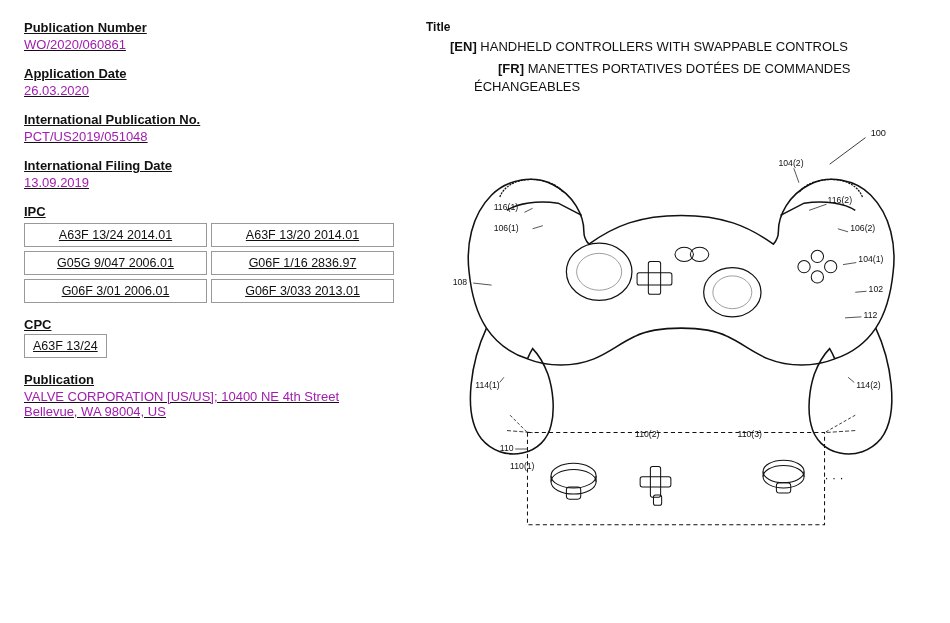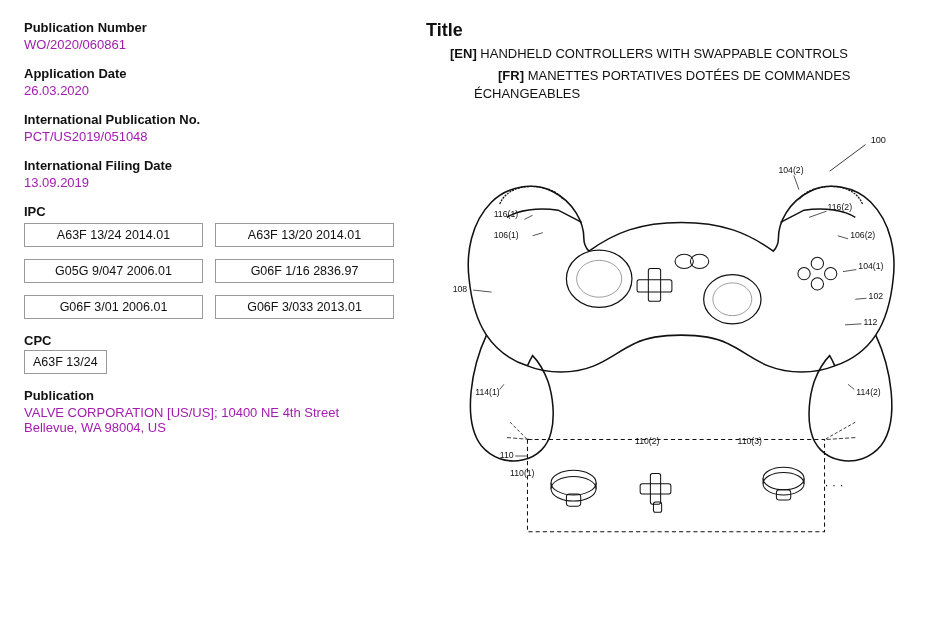--- a/index.html
+++ b/index.html
@@ -12,40 +12,41 @@
       min-height: 623px;
       padding: 20px 24px;
     }
     .layout {
       display: flex;
       gap: 32px;
     }
     .left-col {
       width: 370px;
       flex-shrink: 0;
+      text-decoration: underline;
     }
     .right-col {
       flex: 1;
     }
     .field-block {
       margin-bottom: 14px;
     }
     .field-label {
       font-weight: bold;
       font-size: 13px;
       margin-bottom: 2px;
     }
     .field-value {
       font-size: 13px;
       color: #a21caf;
     }
     .ipc-grid {
       display: grid;
       grid-template-columns: 1fr 1fr;
-      gap: 12px;
+      gap: 4px;
       margin-top: 4px;
     }
     .ipc-cell {
       border: 1px solid #999;
       padding: 4px 8px;
       font-size: 12.5px;
       text-align: center;
     }
     .cpc-row {
       display: flex;
@@ -54,21 +55,21 @@
     .cpc-cell {
       border: 1px solid #999;
       padding: 4px 8px;
       font-size: 12.5px;
     }
     .title-section {
       margin-bottom: 16px;
     }
     .title-label {
       font-weight: bold;
-      font-size: 18px;
+      font-size: 12px;
       margin-bottom: 4px;
     }
     .title-en {
       font-size: 13px;
       margin-bottom: 4px;
       line-height: 1.4;
     }
     .title-fr {
       font-size: 13px;
       line-height: 1.4;

